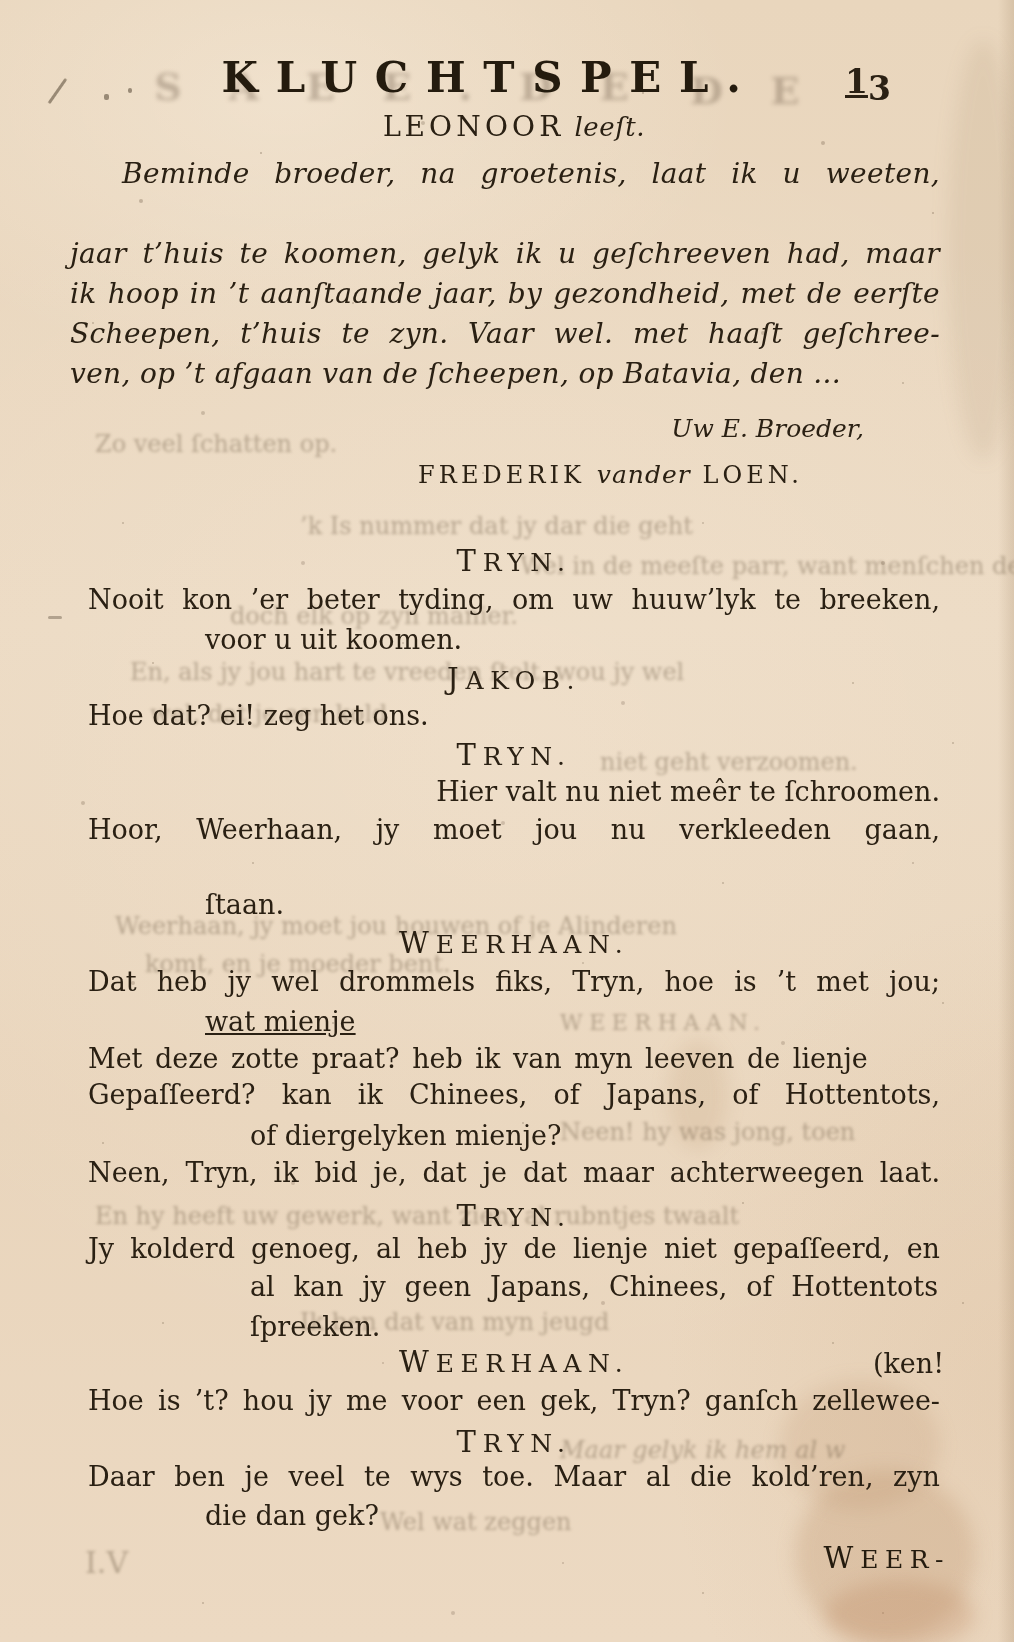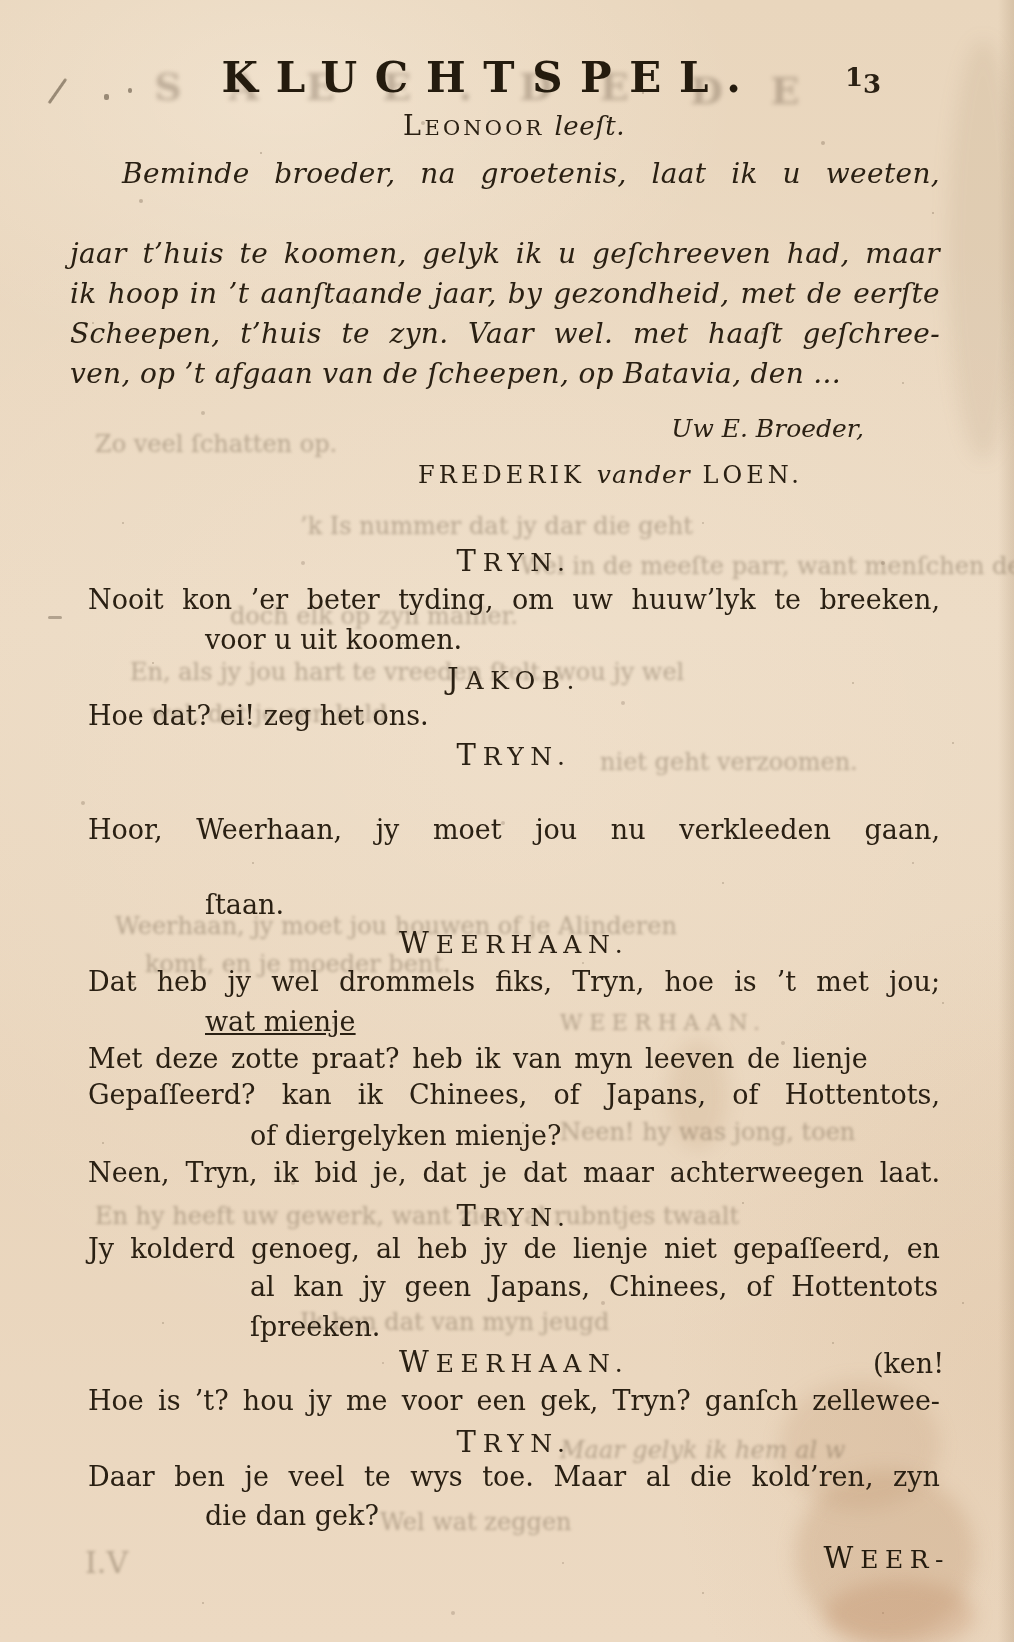--- a/index.html
+++ b/index.html
@@ -13,25 +13,25 @@
       linear-gradient(180deg,#e9d6bd 0%,#ecdac3 38%,#e9d5bc 68%,#ecd9c2 100%);
   }
   .abs{position:absolute;white-space:nowrap;line-height:1.22;}
   .verse{font-size:27px;}
   .jfull{white-space:normal;text-align:justify;text-align-last:justify;line-height:1.22;}
   .letterline{font-style:italic;font-size:28px;letter-spacing:.012em;}
   .speakerrow{text-align:center;}
   .sp-init{font-size:29px;letter-spacing:.24em;}
   .sp-rest{font-size:25px;letter-spacing:.26em;}
   .title{font-weight:700;font-size:42px;letter-spacing:.42em;text-align:center;color:#241b0e;}
-  .pageno{font-size:26px;font-weight:700;color:#2b2114;}
+  .pageno{font-size:33px;font-weight:700;color:#2b2114;text-decoration:underline;}
   .pageno .dropped{display:inline-block;transform:translateY(7px);}
   .reading{ text-align:center;}
   .rd-init{font-size:27px;letter-spacing:.13em;}
-  .rd-rest{font-size:21px;letter-spacing:.15em;}
+  .rd-rest{font-size:28px;letter-spacing:.15em;}
   .rd-dir{font-style:italic;font-size:26px;margin-left:10px;letter-spacing:.02em;}
   .signoff{font-style:italic;font-size:25px;}
   .sig{font-size:24px;letter-spacing:.17em;}
   .sig .mid{font-style:italic;font-size:25px;letter-spacing:.04em;}
   .catch{color:#241b0e;margin-left:24px;}
   .ghost{position:absolute;color:rgba(106,88,66,.40);filter:blur(1.4px);white-space:nowrap;font-size:24px;line-height:1.2;}
   .ghost.big{font-size:38px;font-weight:700;letter-spacing:.45em;color:rgba(96,80,60,.33);filter:blur(2.2px);}
   .ghost.sp{letter-spacing:.3em;font-size:22px;}
   .stain{position:absolute;border-radius:50%;filter:blur(9px);}
   .mark{position:absolute;background:rgba(70,55,38,.5);filter:blur(.5px);border-radius:2px;}
@@ -106,20 +106,21 @@
   <div class="abs verse" style="top:624px;left:205px;">voor u uit koomen.</div>
 
   <div class="abs speakerrow" style="top:662px;left:88px;width:852px;">
     <span class="sp-init">J</span><span class="sp-rest">AKOB.</span>
   </div>
   <div class="abs verse" style="top:700px;left:88px;">Hoe dat?  ei!  zeg het ons.</div>
 
   <div class="abs speakerrow" style="top:738px;left:88px;width:852px;">
     <span class="sp-init">T</span><span class="sp-rest">RYN.</span>
   </div>
+  <div class="abs verse" style="top:776px;right:74px;">Hier valt nu niet meêr te ſchroomen.</div>
   <div class="abs verse jfull" style="top:814px;left:88px;width:852px;">Hoor,  Weerhaan,  jy moet jou nu verkleeden gaan,</div>
   <div class="abs verse" style="top:889px;left:205px;">ſtaan.</div>
 
   <div class="abs speakerrow" style="top:926px;left:88px;width:852px;">
     <span class="sp-init">W</span><span class="sp-rest">EERHAAN.</span>
   </div>
   <div class="abs verse jfull" style="top:966px;left:88px;width:852px;">Dat heb jy wel drommels fiks,  Tryn,  hoe is ’t met jou;</div>
   <div class="abs verse" style="top:1006px;left:205px;text-decoration:underline;">wat mienje</div>
   <div class="abs verse" style="top:1043px;left:88px;word-spacing:4px;">Met deze zotte praat?  heb ik van myn leeven de lienje</div>
   <div class="abs verse jfull" style="top:1079px;left:88px;width:852px;">Gepaſſeerd?  kan ik Chinees,  of Japans,  of Hottentots,</div>

